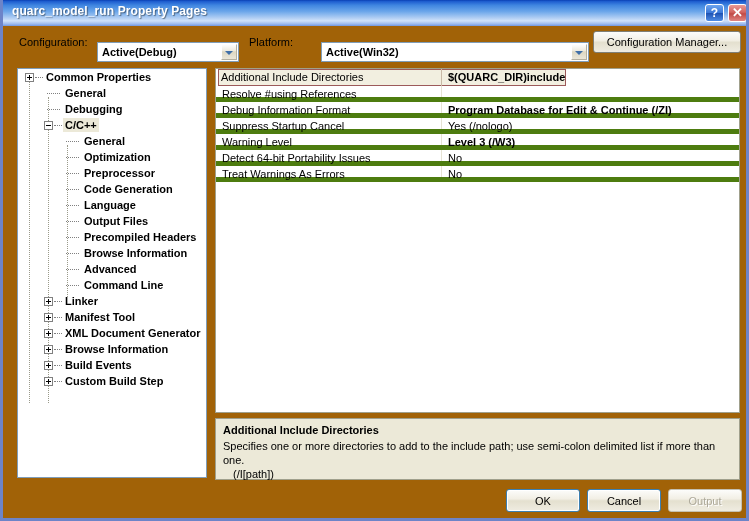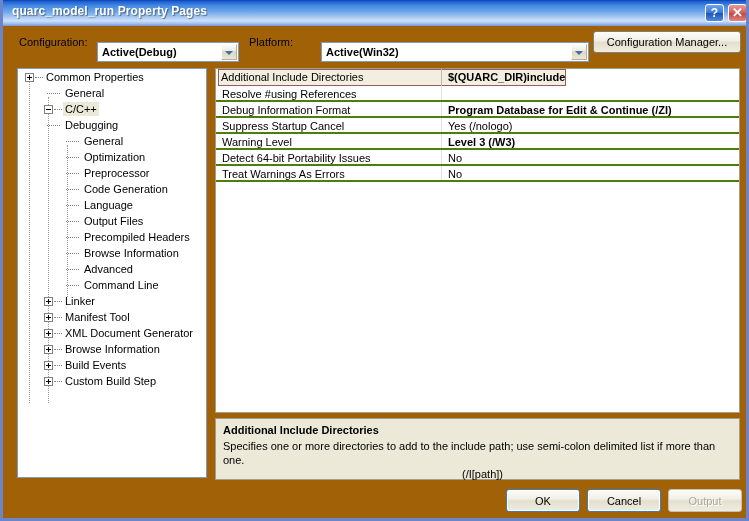--- a/index.html
+++ b/index.html
@@ -161,20 +161,21 @@
     box-sizing: border-box;
     background: #ffffff;
     border: 1px solid #7f9db9;
     overflow: hidden;
   }
   .tnode {
     position: relative;
     height: 16px;
     white-space: nowrap;
     cursor: default;
+    font-weight: bold;
   }
   .tnode .tlabel {
     position: absolute;
     top: 1px;
     font-size: 11px;
     color: #000000;
     padding: 0 2px;
     line-height: 14px;
   }
   .tnode.selected .tlabel {
@@ -240,21 +241,21 @@
     width: 525px;
     height: 345px;
     box-sizing: border-box;
     background: #ffffff;
     border: 1px solid #a0a08c;
     overflow: hidden;
   }
   .grow {
     position: relative;
     height: 16px;
-    border-bottom: 2px solid #4d7c0f;
+    border-bottom: 5px solid #4d7c0f;
     box-sizing: border-box;
   }
   .grow .gname {
     position: absolute;
     left: 6px;
     top: 1px;
     width: 215px;
     font-size: 11px;
     color: #000000;
     white-space: nowrap;
@@ -327,21 +328,20 @@
     margin-bottom: 3px;
   }
   #desc-body {
     font-size: 11px;
     color: #000000;
     line-height: 14px;
   }
   #desc-body .cont {
     display: block;
     padding-left: 10px;
-    text-align: center;
   }
 
   
   .dlg-btn {
     position: absolute;
     top: 489px;
     width: 74px;
     height: 23px;
     box-sizing: border-box;
     background: linear-gradient(to bottom, #fcfcfb 0%, #f2efe5 42%, #e4e0cf 52%, #efece1 100%);
@@ -398,28 +398,28 @@
       <div class="tvline" style="left: 49px; top: 76px; height: 152px;"></div>
       <div class="tnode d0">
         <div class="tbox plus"></div>
         <div class="tdot"></div>
         <span class="tlabel">Common Properties</span>
       </div>
       <div class="tnode d1 leaf">
         <div class="tdot"></div>
         <span class="tlabel">General</span>
       </div>
+      <div class="tnode d1 leaf">
+        <div class="tdot"></div>
+        <span class="tlabel">Debugging</span>
+      </div>
       <div class="tnode d1 selected">
         <div class="tbox"></div>
         <div class="tdot"></div>
         <span class="tlabel">C/C++</span>
-      </div>
-      <div class="tnode d1 leaf">
-        <div class="tdot"></div>
-        <span class="tlabel">Debugging</span>
       </div>
       <div class="tnode d2 leaf">
         <div class="tdot"></div>
         <span class="tlabel">General</span>
       </div>
       <div class="tnode d2 leaf">
         <div class="tdot"></div>
         <span class="tlabel">Optimization</span>
       </div>
       <div class="tnode d2 leaf">

